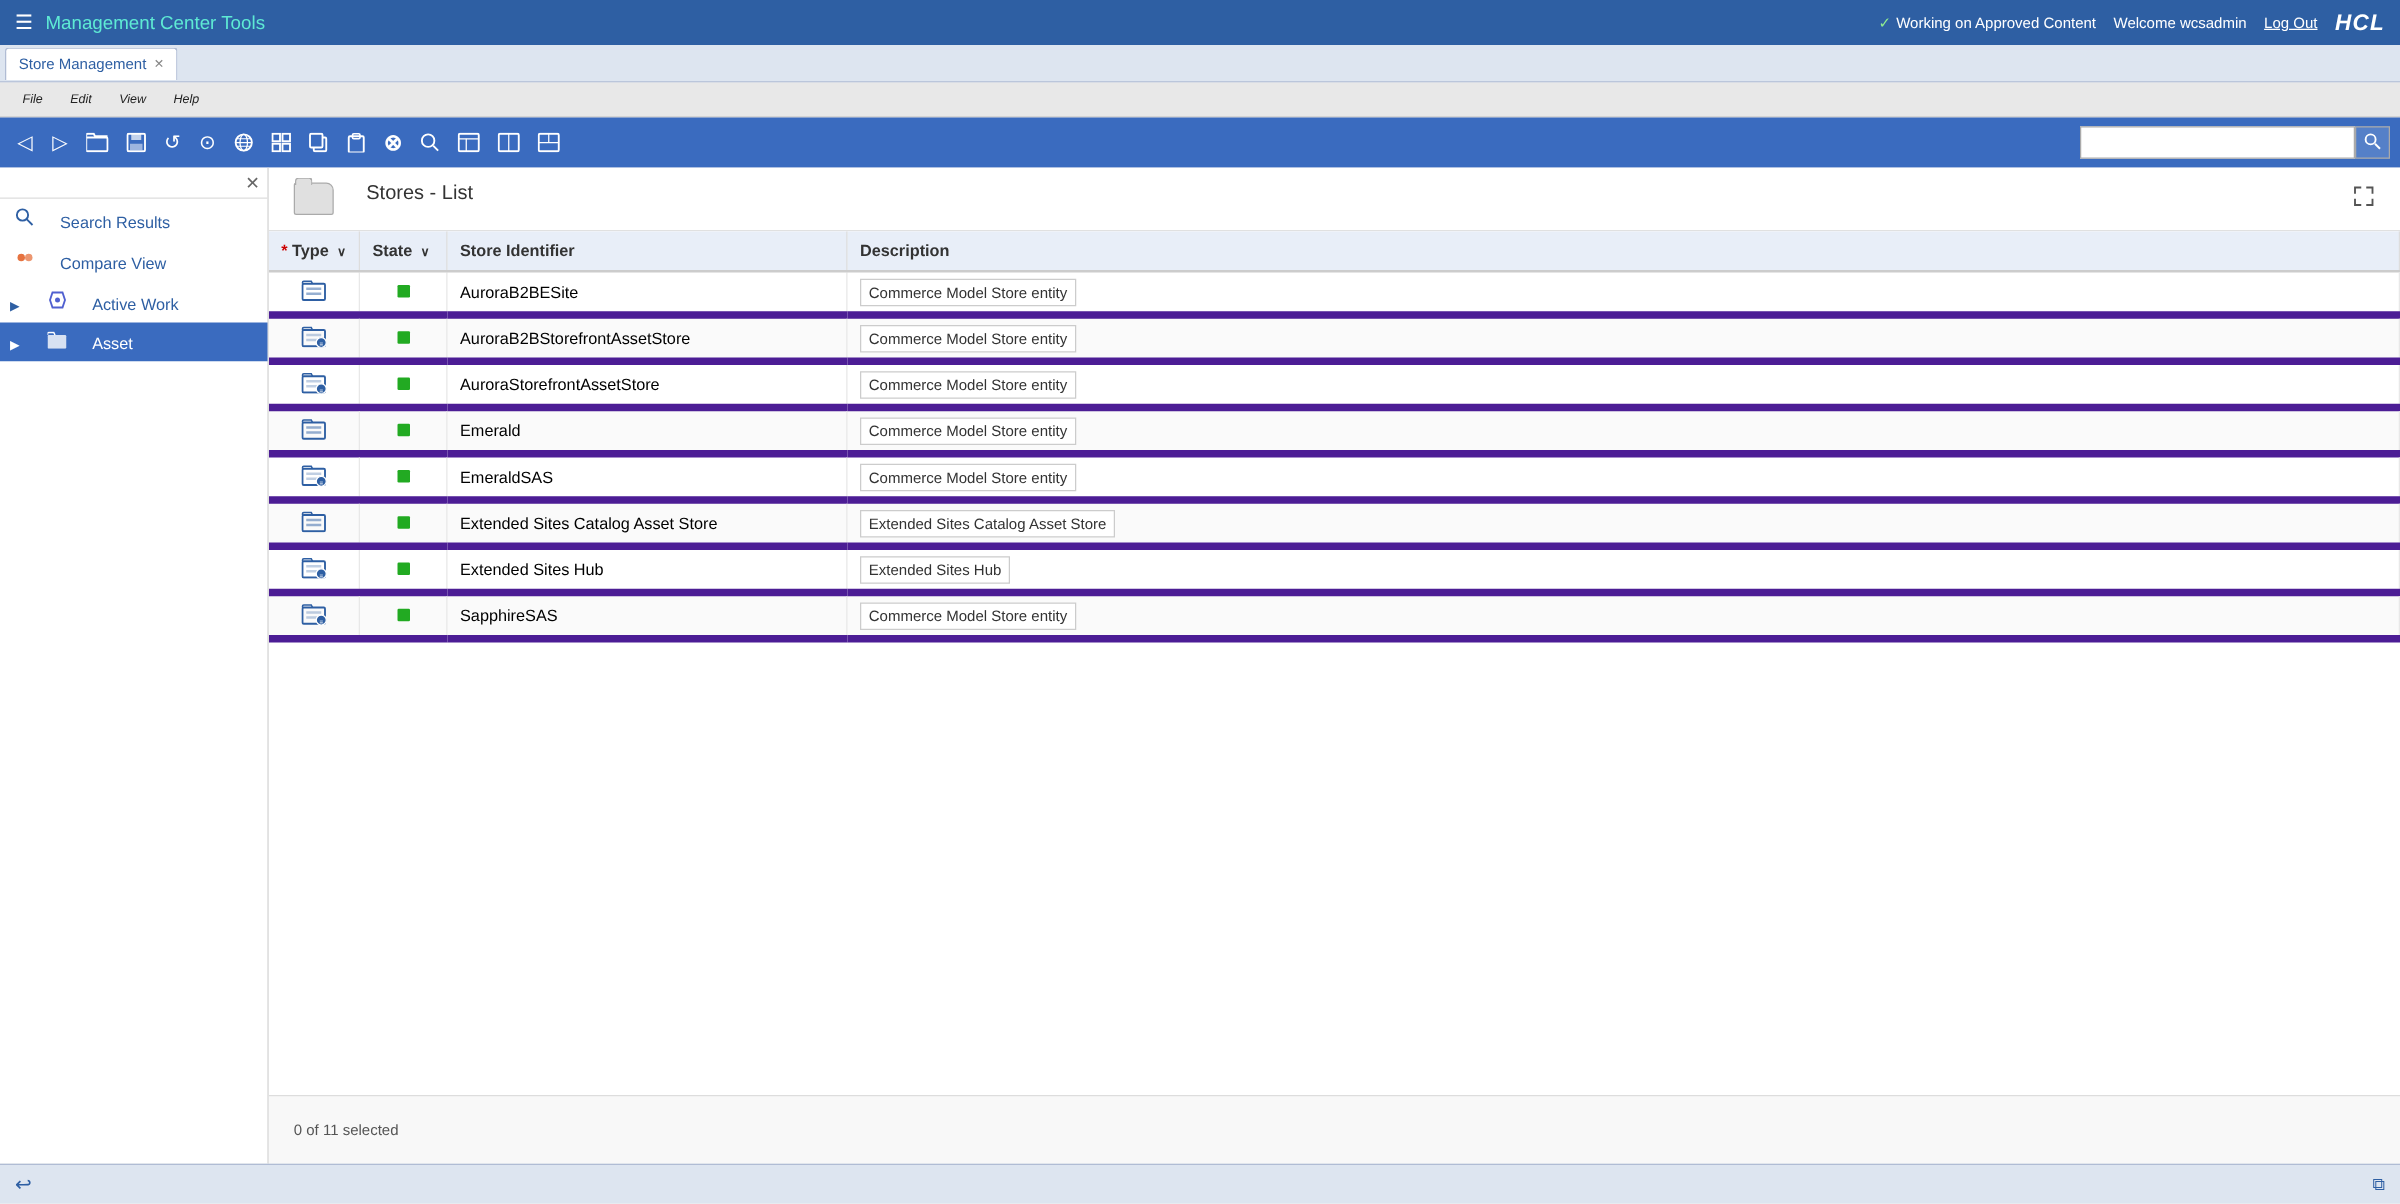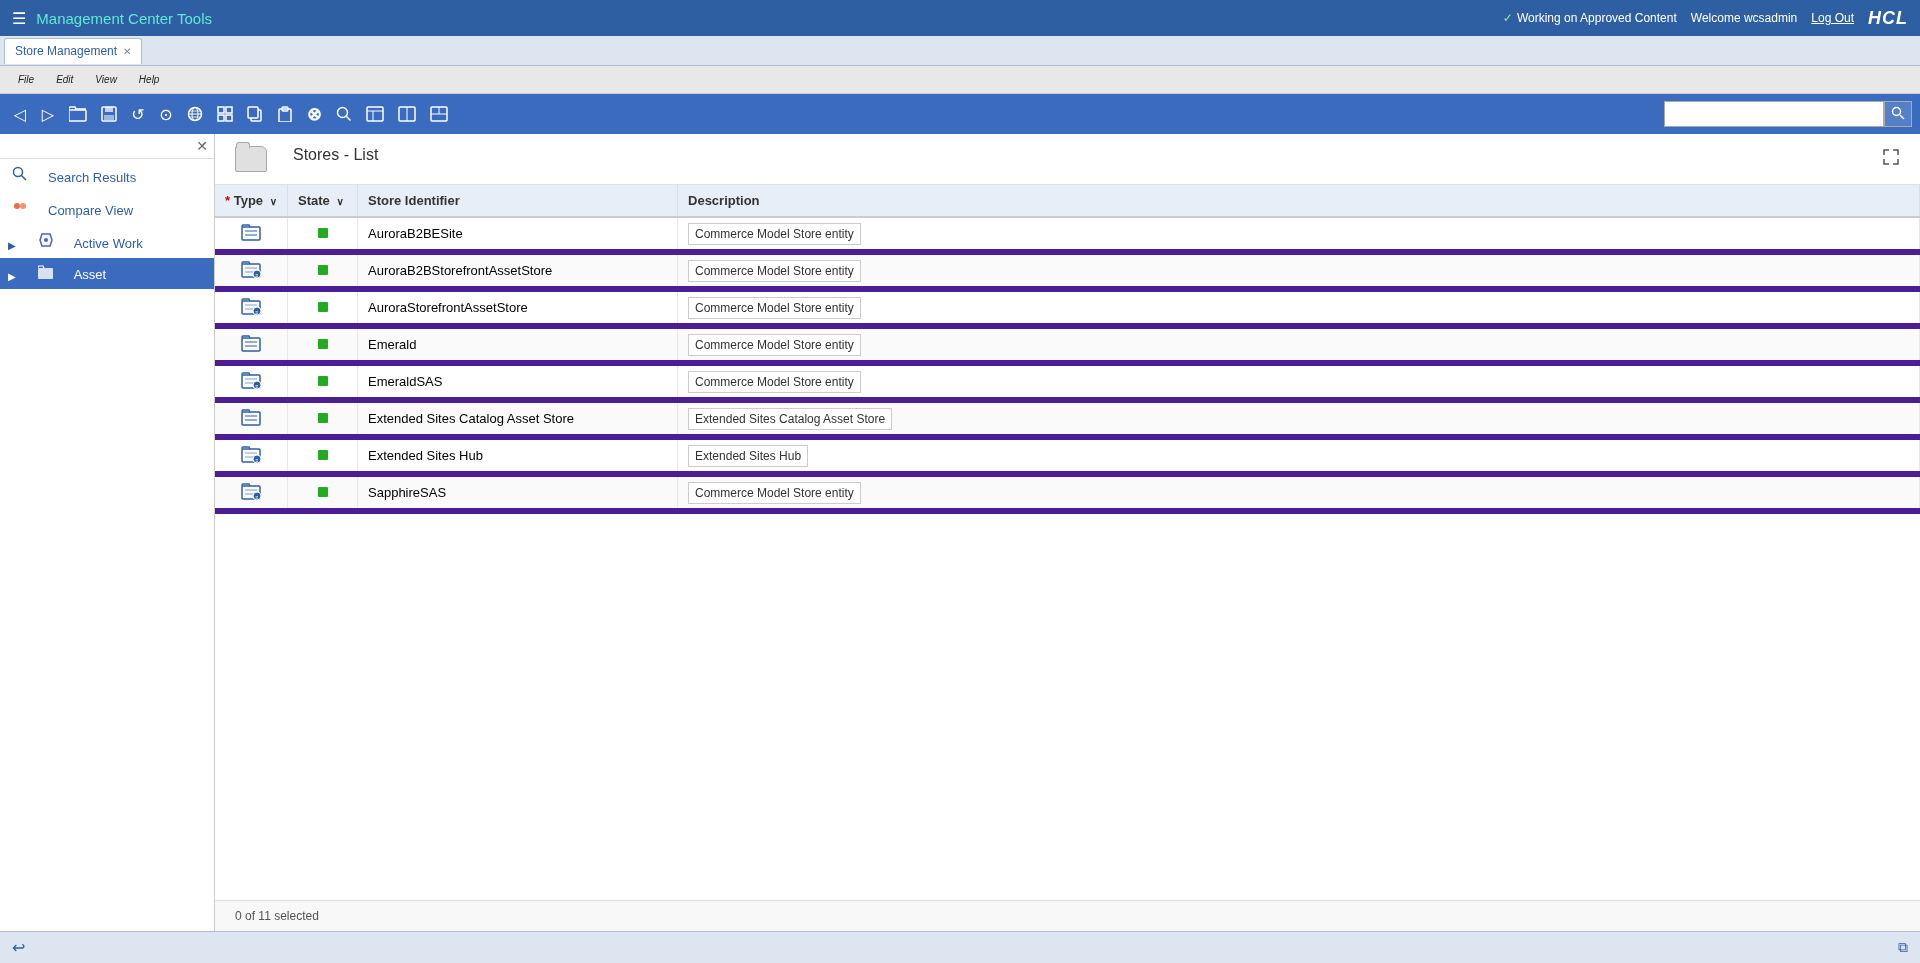--- a/index.html
+++ b/index.html
@@ -240,21 +240,21 @@
       font-size: 12px;
       color: #333;
     }
 
     .table-container {
       flex: 1;
       overflow: auto;
     }
 
     .content-footer {
-      padding: 8px 20px;
+      padding: 20px 20px;
       border-top: 1px solid #ddd;
       font-size: 12px;
       color: #555;
       background: #f8f8f8;
     }
 
     
     .status-bar {
       background: #dde5f0;
       display: flex;

